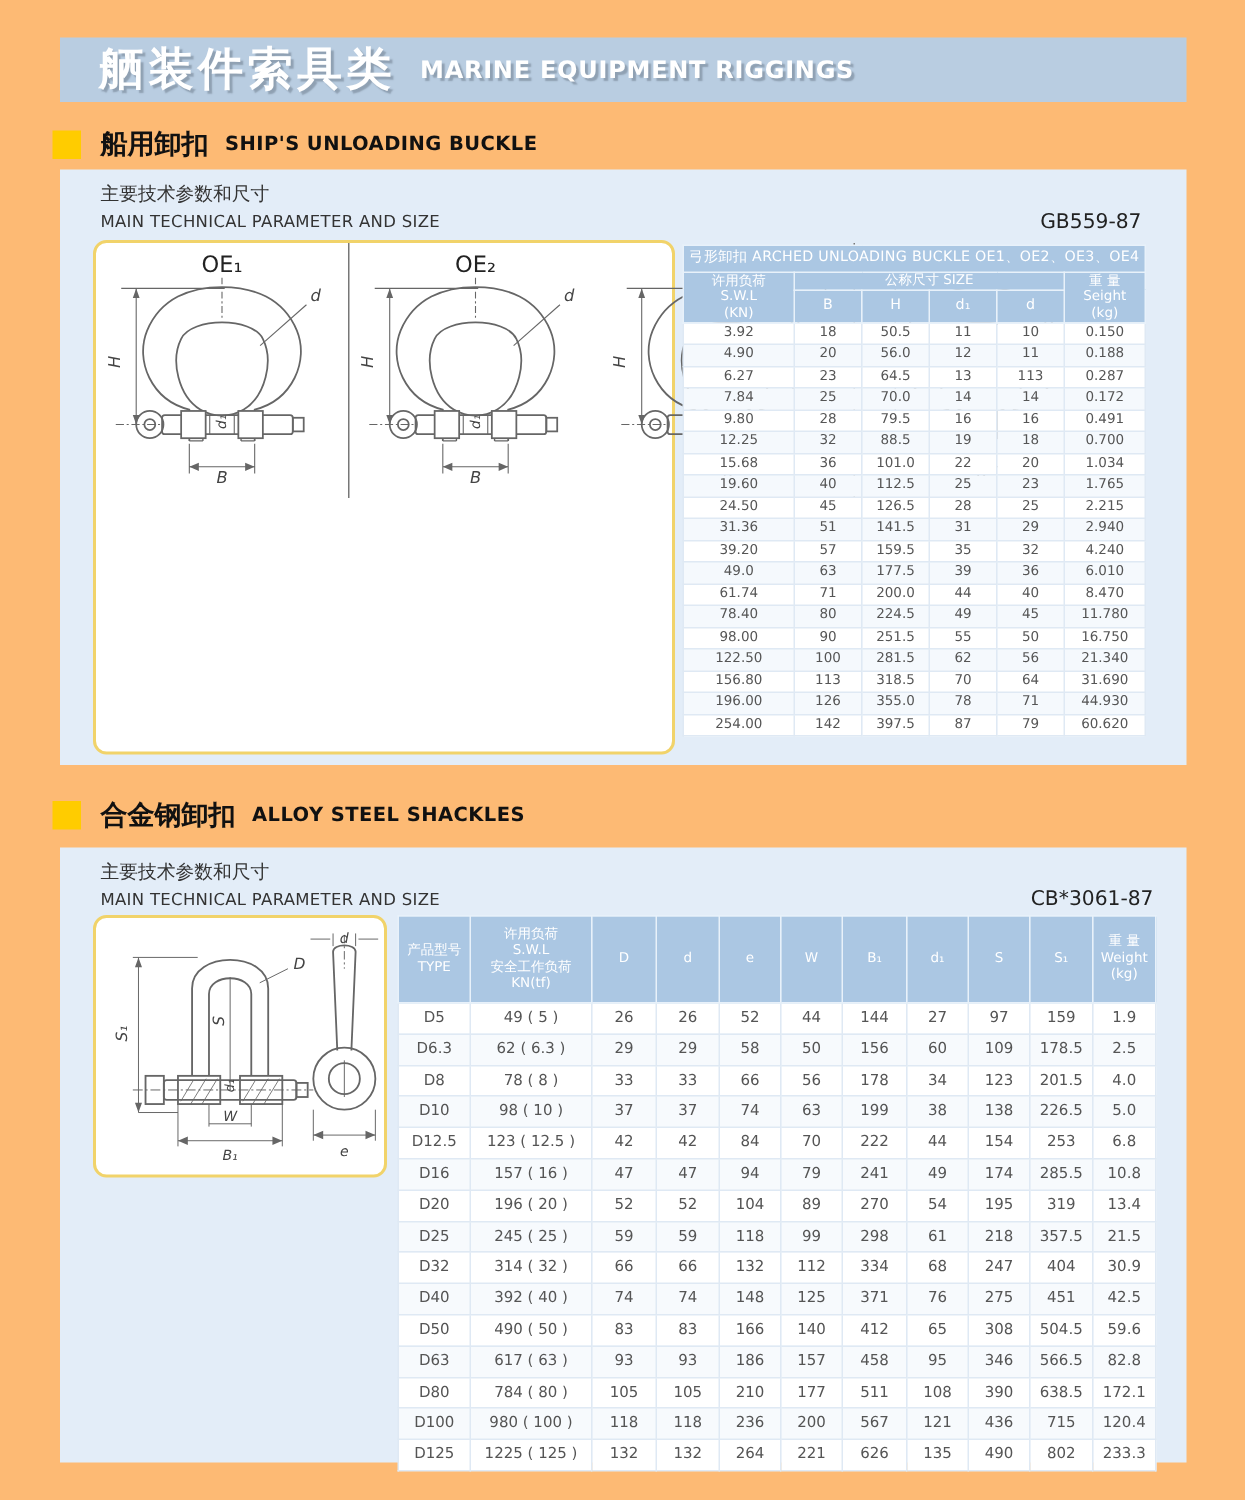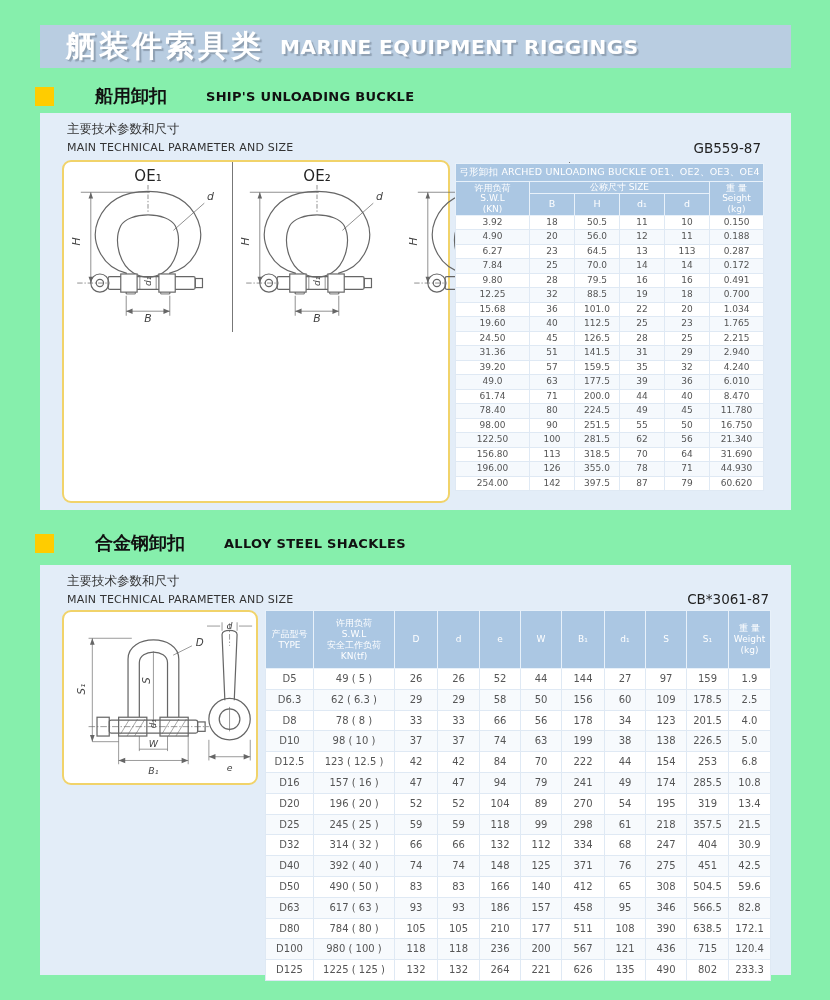--- a/index.html
+++ b/index.html
@@ -1,28 +1,28 @@
 <!DOCTYPE html>
 <html><head>
 <meta charset="utf-8">
 <style>
   html,body{margin:0;padding:0;background:#fff;}
-  .page{position:relative;width:830px;height:1000px;background:#86efac;overflow:hidden;
+  .page{position:relative;width:830px;height:1000px;background:#fdba74;overflow:hidden;
         font-family:"DejaVu Sans","Liberation Sans",sans-serif;}
 
   
   .banner{position:absolute;left:40px;top:25px;width:751px;height:43px;background:#b9cde1;
           display:flex;align-items:center;padding-left:26px;box-sizing:border-box;}
   .banner-zh{font-size:30px;font-weight:bold;color:#fff;letter-spacing:3px;
              text-shadow:2px 2px 1px #8fa0b2;}
-  .banner-en{font-size:20px;font-weight:bold;color:#fff;margin-left:16px;letter-spacing:.5px;
+  .banner-en{font-size:16px;font-weight:bold;color:#fff;margin-left:16px;letter-spacing:.5px;
              text-shadow:2px 2px 1px #8fa0b2;}
 
   
-  .section-head{position:absolute;left:35px;display:flex;align-items:center;gap:28px;}
+  .section-head{position:absolute;left:35px;display:flex;align-items:center;}
   #sec1-head{top:84px;}
   #sec2-head{top:531px;}
   .bullet{width:19px;height:19px;background:#ffcc00;margin-right:13px;flex:none;}
   .sec-zh{font-size:18px;font-weight:bold;color:#111;}
   .sec-en{font-size:13px;font-weight:bold;color:#111;margin-left:11px;letter-spacing:.3px;}
 
   
   .panel{position:absolute;left:40px;width:751px;background:#e3edf8;}
   #panel1{top:113px;height:397px;}
   #panel2{top:565px;height:410px;}

